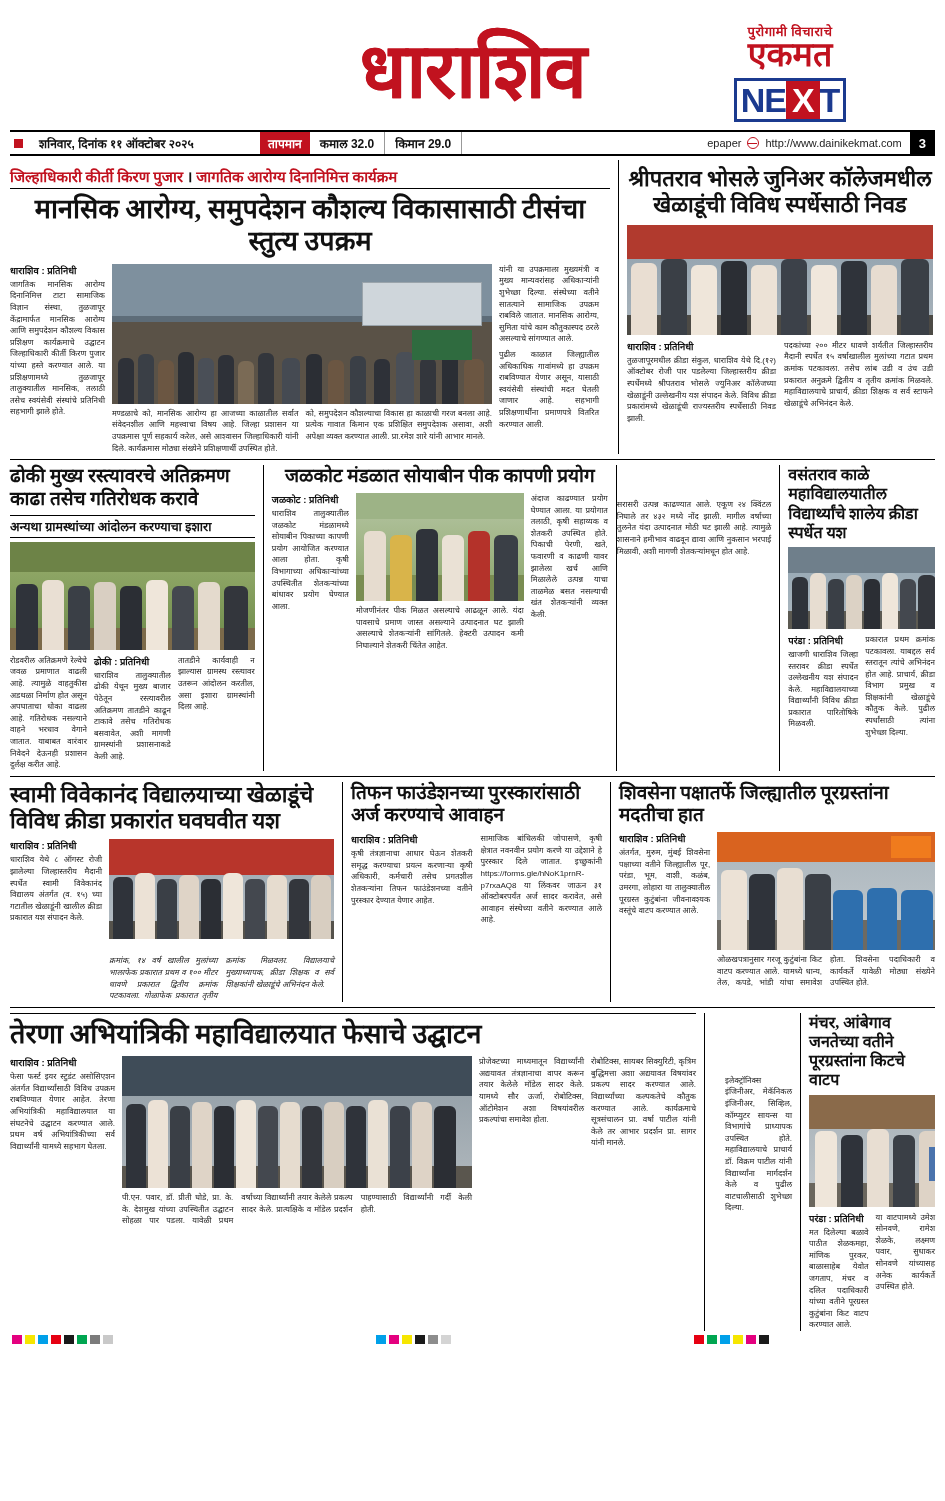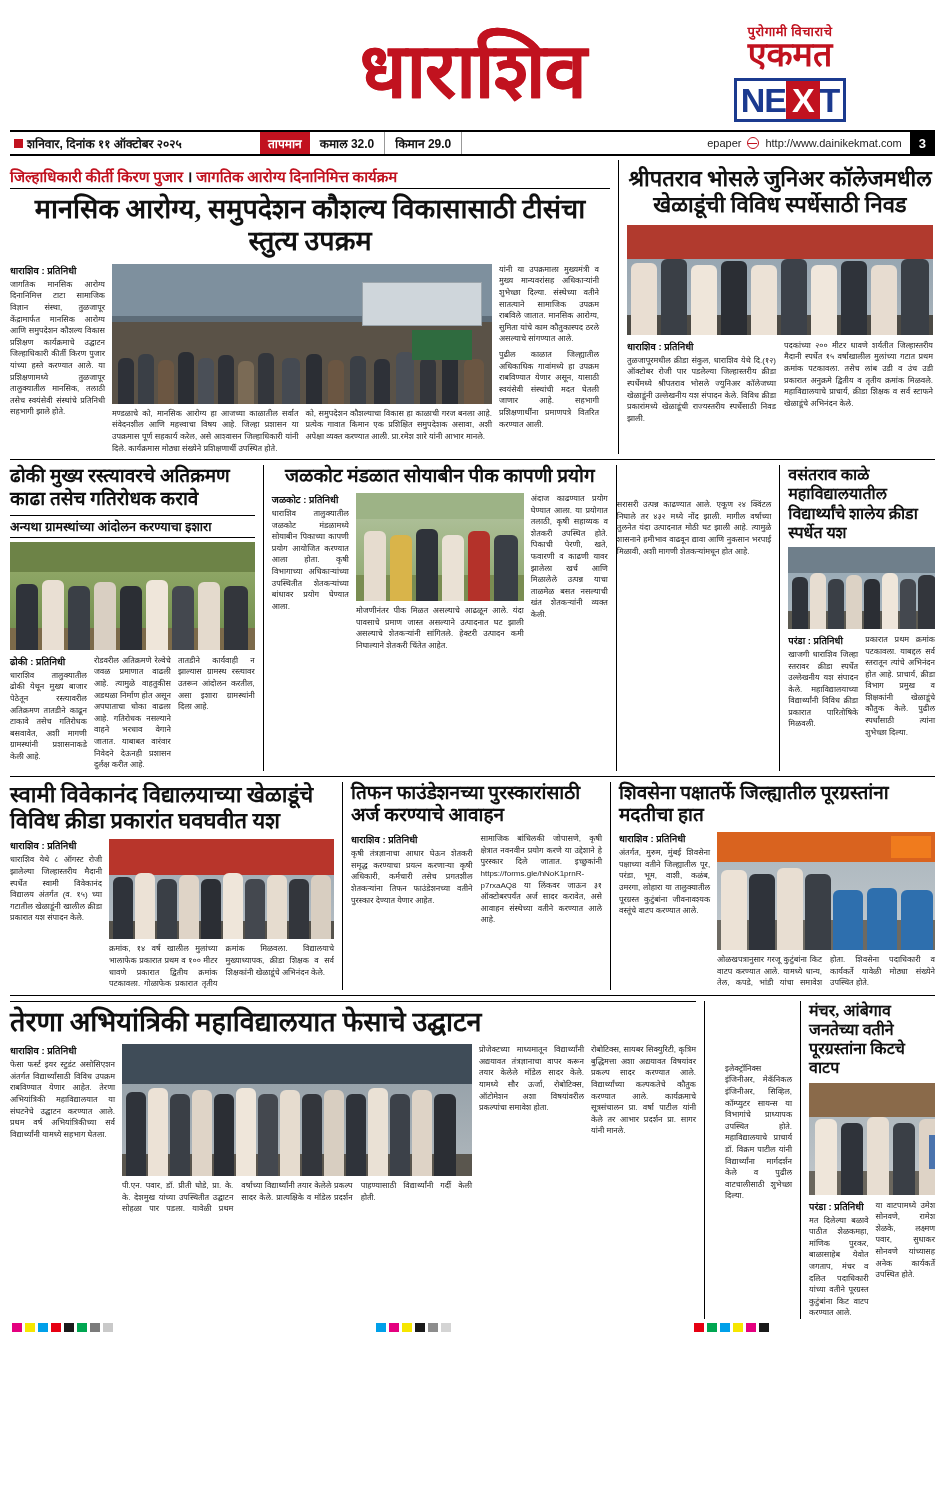--- a/index.html
+++ b/index.html
@@ -26,21 +26,21 @@
   }
   .masthead-right { position:absolute; right:30px; top:22px; width:230px; text-align:center; }
   .ekmat-top { font-size:13px; color:#c1121f; font-weight:bold; font-family:"Liberation Serif", serif; letter-spacing:0.5px;}
   .ekmat-main { font-size:34px; color:#c1121f; font-weight:bold; font-family:"Liberation Serif", serif; line-height:1; margin-top:-2px;}
   .next-box { margin-top:6px; background:#ffffff; border:3px solid #1b3a8f; display:inline-block; padding:2px 4px; position:relative; }
   .next-text { font-size:34px; font-weight:bold; color:#1b3a8f; font-family:"Liberation Sans", sans-serif; line-height:1; letter-spacing:-1px;}
   .next-text .x { color:#ffffff; background:#c1121f; padding:0 6px; }
 
   
   .infobar { display:flex; align-items:stretch; border-top:2px solid #000; border-bottom:2px solid #000; height:26px; font-size:12px; }
-  .infobar .date { flex:0 0 250px; display:flex; align-items:center; gap:4px; padding-left:4px; font-weight:bold; }
+  .infobar .date { flex:0 0 250px; display:flex; align-items:center; gap:16px; padding-left:4px; font-weight:bold; }
   .sq { width:9px; height:9px; background:#c1121f; display:inline-block; }
   .infobar .temp-label { background:#c1121f; color:#fff; font-weight:bold; padding:0 8px; display:flex; align-items:center; font-size:12px;}
   .infobar .temp-val { border-right:1px solid #999; padding:0 10px; display:flex; align-items:center; font-weight:bold; }
   .infobar .spacer { flex:1; }
   .infobar .epaper { display:flex; align-items:center; gap:6px; padding-right:8px; font-size:11px; color:#222; }
   .globe { width:12px; height:12px; border-radius:50%; border:1.5px solid #c1121f; display:inline-block; position:relative; }
   .globe:before { content:""; position:absolute; left:0; top:5px; width:9px; height:0; border-top:1.5px solid #c1121f;}
   .pagenum { background:#000; color:#fff; font-weight:bold; padding:0 9px; display:flex; align-items:center; font-size:13px;}
 
   
@@ -208,26 +208,26 @@
         <div class="ppl" style="left:58px;width:22px;height:64px;background:#3a3f46;"></div>
         <div class="ppl" style="left:84px;width:22px;height:68px;background:#d9cfc2;"></div>
         <div class="ppl" style="left:110px;width:22px;height:64px;background:#2b2e34;"></div>
         <div class="ppl" style="left:136px;width:22px;height:70px;background:#efe6da;"></div>
         <div class="ppl" style="left:162px;width:22px;height:64px;background:#44484f;"></div>
         <div class="ppl" style="left:188px;width:22px;height:68px;background:#e4dacd;"></div>
         <div class="ppl" style="left:214px;width:24px;height:64px;background:#33363c;"></div>
       </div>
       <div style="display:flex; gap:7px; margin-top:5px;">
         <div style="flex:1;">
+            <div class="body-text">रोडवरील अतिक्रमणे रेल्वेचे जवळ प्रमाणात वाढली आहे. त्यामुळे वाहतुकीस अडथळा निर्माण होत असून अपघाताचा धोका वाढला आहे. गतिरोधक नसल्याने वाहने भरधाव वेगाने जातात. याबाबत वारंवार निवेदने देऊनही प्रशासन दुर्लक्ष करीत आहे.</div>
+          </div>
+        <div style="flex:1;">
           <div class="byline">ढोकी : प्रतिनिधी</div>
           <div class="body-text">धाराशिव तालुक्यातील ढोकी येथून मुख्य बाजार पेठेतून रस्त्यावरील अतिक्रमण तातडीने काढून टाकावे तसेच गतिरोधक बसवावेत, अशी मागणी ग्रामस्थांनी प्रशासनाकडे केली आहे.</div>
         </div>
-        <div style="flex:1;">
-            <div class="body-text">रोडवरील अतिक्रमणे रेल्वेचे जवळ प्रमाणात वाढली आहे. त्यामुळे वाहतुकीस अडथळा निर्माण होत असून अपघाताचा धोका वाढला आहे. गतिरोधक नसल्याने वाहने भरधाव वेगाने जातात. याबाबत वारंवार निवेदने देऊनही प्रशासन दुर्लक्ष करीत आहे.</div>
-          </div>
         <div style="flex:1;">
             <div class="body-text">तातडीने कार्यवाही न झाल्यास ग्रामस्थ रस्त्यावर उतरून आंदोलन करतील, असा इशारा ग्रामस्थांनी दिला आहे.</div>
           </div>
       </div>
     </div>
 
     <div class="col vline" style="width:345px; padding-left:8px;">
       <div class="headline h-md" style="text-align:center;">जळकोट मंडळात सोयाबीन पीक कापणी प्रयोग</div>
       <div style="display:flex; gap:7px; margin-top:5px;">
         <div style="width:78px;">
@@ -303,21 +303,21 @@
             <div class="ppl" style="left:26px;width:20px;height:66px;background:#ece2d6;"></div>
             <div class="ppl" style="left:48px;width:20px;height:60px;background:#3a3f46;"></div>
             <div class="ppl" style="left:70px;width:20px;height:64px;background:#dfd4c7;"></div>
             <div class="ppl" style="left:92px;width:20px;height:60px;background:#2b2e34;"></div>
             <div class="ppl" style="left:114px;width:20px;height:66px;background:#efe6da;"></div>
             <div class="ppl" style="left:136px;width:20px;height:60px;background:#44484f;"></div>
             <div class="ppl" style="left:158px;width:20px;height:64px;background:#e6dccf;"></div>
             <div class="ppl" style="left:180px;width:20px;height:60px;background:#33363c;"></div>
             <div class="ppl" style="left:202px;width:20px;height:64px;background:#d8cec1;"></div>
           </div>
-          <div class="body-text" style="margin-top:4px; column-count:2; column-gap:8px;">क्रमांक, १४ वर्ष खालील मुलांच्या भालाफेक प्रकारात प्रथम व १०० मीटर धावणे प्रकारात द्वितीय क्रमांक पटकावला. गोळाफेक प्रकारात तृतीय क्रमांक मिळवला. विद्यालयाचे मुख्याध्यापक, क्रीडा शिक्षक व सर्व शिक्षकांनी खेळाडूंचे अभिनंदन केले.</div>
+          <div class="body-text" style="margin-top:16px; column-count:2; column-gap:8px;font-style:italic;">क्रमांक, १४ वर्ष खालील मुलांच्या भालाफेक प्रकारात प्रथम व १०० मीटर धावणे प्रकारात द्वितीय क्रमांक पटकावला. गोळाफेक प्रकारात तृतीय क्रमांक मिळवला. विद्यालयाचे मुख्याध्यापक, क्रीडा शिक्षक व सर्व शिक्षकांनी खेळाडूंचे अभिनंदन केले.</div>
         </div>
       </div>
     </div>
 
     <div class="col vline" style="width:270px; padding-left:8px;">
       <div class="headline h-md">तिफन फाउंडेशनच्या पुरस्कारांसाठी अर्ज करण्याचे आवाहन</div>
       <div style="display:flex; gap:8px; margin-top:6px;">
         <div style="flex:1;">
           <div class="byline">धाराशिव : प्रतिनिधी</div>
           <div class="body-text">कृषी तंत्रज्ञानाचा आधार घेऊन शेतकरी समृद्ध करण्याचा प्रयत्न करणाऱ्या कृषी अधिकारी, कर्मचारी तसेच प्रगतशील शेतकऱ्यांना तिफन फाउंडेशनच्या वतीने पुरस्कार देण्यात येणार आहेत.</div>

